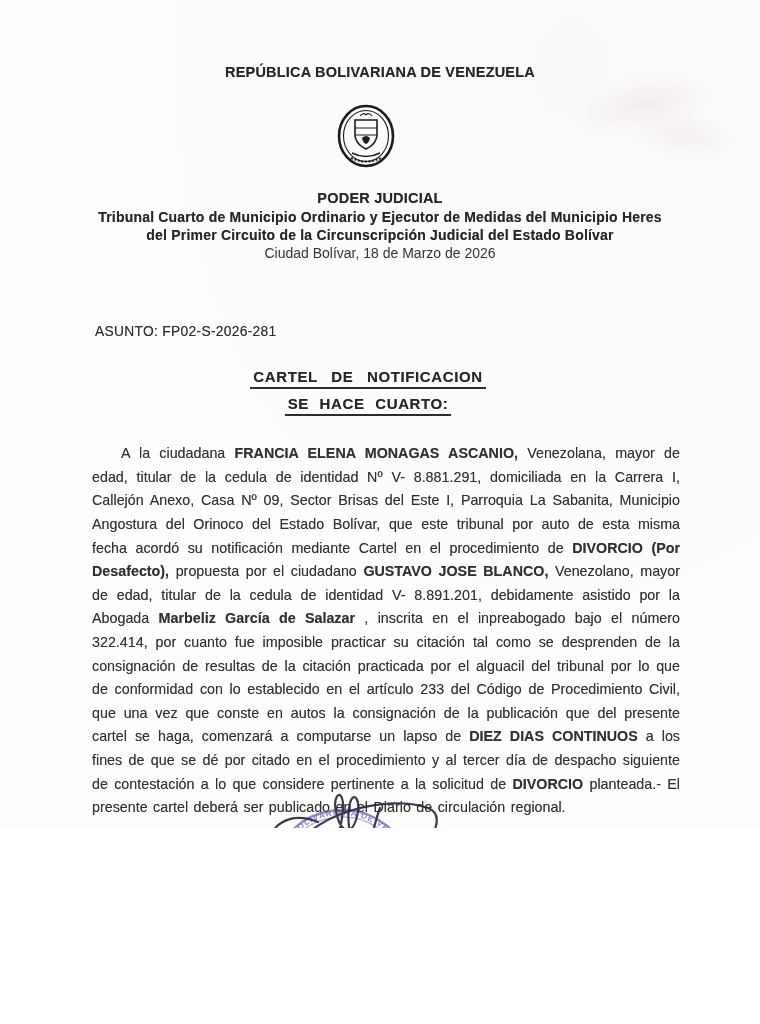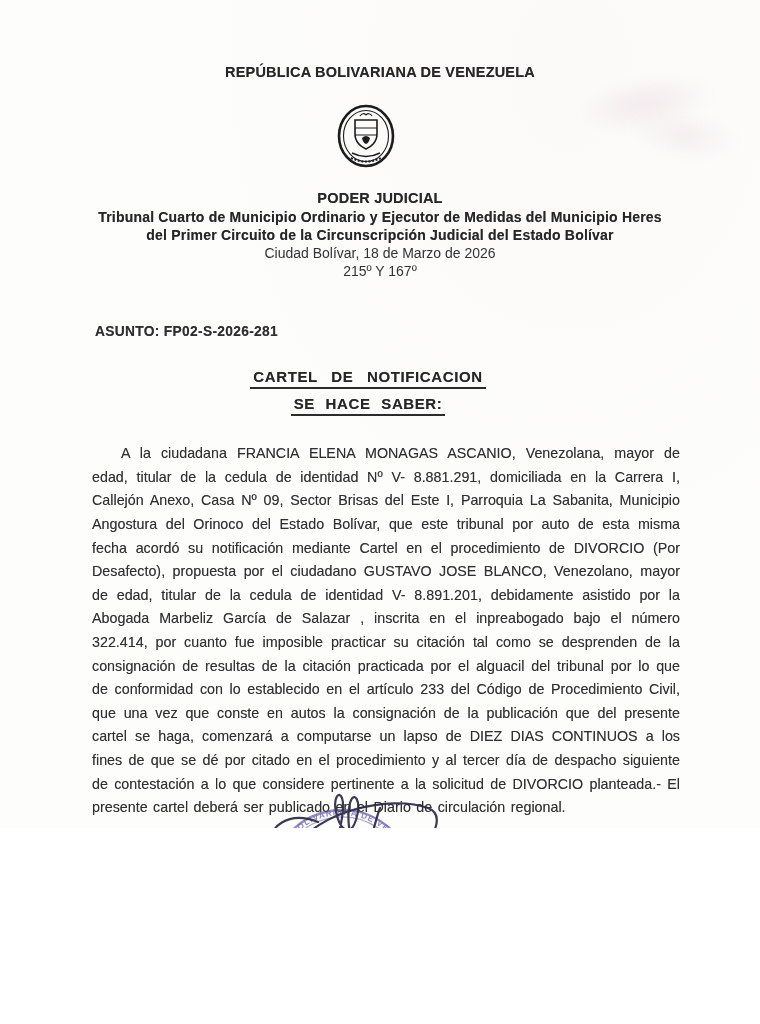--- a/index.html
+++ b/index.html
@@ -16,29 +16,29 @@
   .hdr-bold { font-weight:700; font-size:14.5px; letter-spacing:.2px; color:#262626;
               text-shadow: 0 0 .4px rgba(40,40,40,.5); }
   .hdr-reg  { font-weight:400; font-size:14px; color:#333; }
   .underlined-title {
     display:inline-block; border-bottom:2px solid #2c2c2c; padding:0 3px 2px 3px;
     font-weight:700; font-size:15px; letter-spacing:.6px; color:#262626;
     text-shadow: 0 0 .4px rgba(40,40,40,.5);
   }
   .ws-wide { word-spacing:9px; }
   .ws-med  { word-spacing:6px; }
-  #case-ref { top:324px; left:95px; font-weight:700; font-size:13.8px; letter-spacing:.3px;
+  #case-ref { top:324px; left:95px; font-weight:400; font-size:13.8px; letter-spacing:.3px;
               text-shadow:0 0 .4px rgba(40,40,40,.5); }
   #body-paragraph {
     top:428px; left:92px; width:588px;
     font-size:14.3px; line-height:23.6px; text-align:justify;
     word-spacing:1.5px; text-indent:29px; color:#303030;
     text-shadow: 0 0 .35px rgba(45,45,45,.45);
   }
-  #body-paragraph .b { font-weight:400; }
+  #body-paragraph .b { font-weight:700; }
   #sig-line { top:849px; left:301px; width:137px; border-top:1.8px solid #3d3d3d; height:0; z-index:2; }
   #judge-role { top:865px; left:288px; width:180px; text-align:center; font-weight:700;
                 font-size:14px; color:#2a2a2a; z-index:2;
                 text-shadow:0 0 .4px rgba(40,40,40,.5); }
   #judge-name { top:908px; left:268px; width:212px; text-align:center; font-weight:700;
                 font-size:15px; letter-spacing:.2px; color:#282828; z-index:2;
                 text-shadow:0 0 .4px rgba(40,40,40,.5); }
   #round-stamp { left:258px; top:797px; z-index:1; opacity:.82; transform:rotate(-8deg); }
   #signature-strokes { left:250px; top:778px; z-index:3; }
   #national-seal { left:336px; top:103px; }
@@ -67,29 +67,28 @@
       <path d="M 24 13 q 3 -4 6 -1 M 36 13 q -3 -4 -6 -1" stroke-width="1.2"></path>
       <path d="M 16 50 q 14 7 28 0" stroke-width="1.4"></path>
       <path d="M 15 55 q 15 7 30 0" stroke-width="2" stroke-dasharray="2 1.6"></path>
     </g>
   </svg>
 
   <div class="abs centered hdr-bold" style="top:190px;">PODER JUDICIAL</div>
   <div class="abs centered hdr-bold" style="top:227px; font-size:14px;">del Primer Circuito de la Circunscripción Judicial del Estado Bolívar</div>
   <div class="abs centered hdr-bold" style="top:209px; font-size:14px;">Tribunal Cuarto de Municipio Ordinario y Ejecutor de Medidas del Municipio Heres</div>
   <div class="abs centered hdr-reg" style="top:245px;">Ciudad Bolívar, 18 de Marzo de 2026</div>
-  <div class="abs centered hdr-reg" style="top:263px;">215º Y 167º</div>
 
   <div class="abs" id="case-ref">ASUNTO: FP02-S-2026-281</div>
 
   <div class="abs centered" style="top:368px; transform:translateX(-12px);">
     <span class="underlined-title ws-wide">CARTEL DE NOTIFICACION</span>
   </div>
   <div class="abs centered" style="top:395px; transform:translateX(-12px);">
-    <span class="underlined-title ws-med">SE HACE SABER:</span>
+    <span class="underlined-title ws-med">SE HACE CUARTO:</span>
   </div>
 
   <p class="abs" id="body-paragraph"><span>A la ciudadana </span><span class="b">FRANCIA ELENA MONAGAS ASCANIO,</span><span> Venezolana, mayor de edad, titular de la cedula de identidad Nº V- 8.881.291, domiciliada en la Carrera I, Callejón Anexo, Casa Nº 09, Sector Brisas del Este I, Parroquia La Sabanita, Municipio Angostura del Orinoco del Estado Bolívar, que este tribunal por auto de esta misma fecha acordó su notificación mediante Cartel en el procedimiento de </span><span class="b">DIVORCIO (Por Desafecto),</span><span> propuesta por el ciudadano </span><span class="b">GUSTAVO JOSE BLANCO,</span><span> Venezolano, mayor de edad, titular de la cedula de identidad V- 8.891.201, debidamente asistido por la Abogada </span><span class="b">Marbeliz García de Salazar</span><span> , inscrita en el inpreabogado bajo el número 322.414, por cuanto fue imposible practicar su citación tal como se desprenden de la consignación de resultas de la citación practicada por el alguacil del tribunal por lo que de conformidad con lo establecido en el artículo 233 del Código de Procedimiento Civil, que una vez que conste en autos la consignación de la publicación que del presente cartel se haga, comenzará a computarse un lapso de </span><span class="b">DIEZ DIAS CONTINUOS</span><span> a los fines de que se dé por citado en el procedimiento y al tercer día de despacho siguiente de contestación a lo que considere pertinente a la solicitud de </span><span class="b">DIVORCIO</span><span> planteada.- El presente cartel deberá ser publicado en el Diario de circulación regional.</span></p>
 
   <svg class="abs" id="round-stamp" width="168" height="168" viewBox="0 0 168 168">
     <g fill="none" stroke="#5a52a8">
       <circle cx="84" cy="84" r="71" stroke-width="2.4" opacity=".8"></circle>
       <circle cx="84" cy="84" r="64" stroke-width="1.2" opacity=".6"></circle>
       <circle cx="84" cy="84" r="42" stroke-width="1.1" opacity=".5"></circle>
       <ellipse cx="84" cy="68" rx="15" ry="8" stroke-width="1" opacity=".4"></ellipse>

